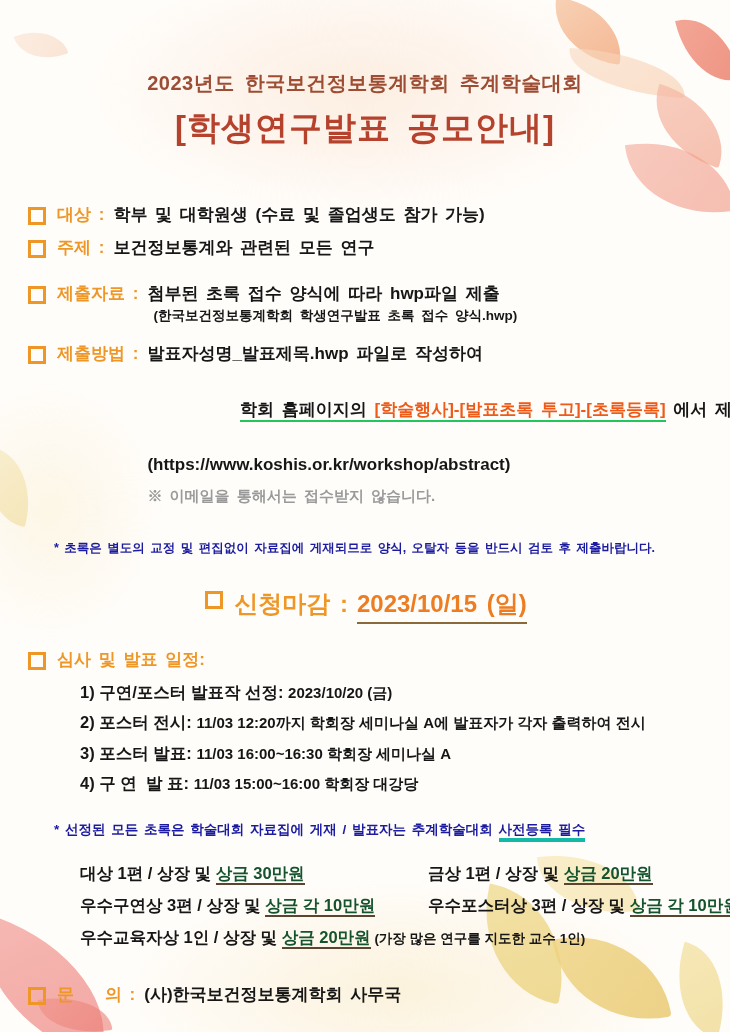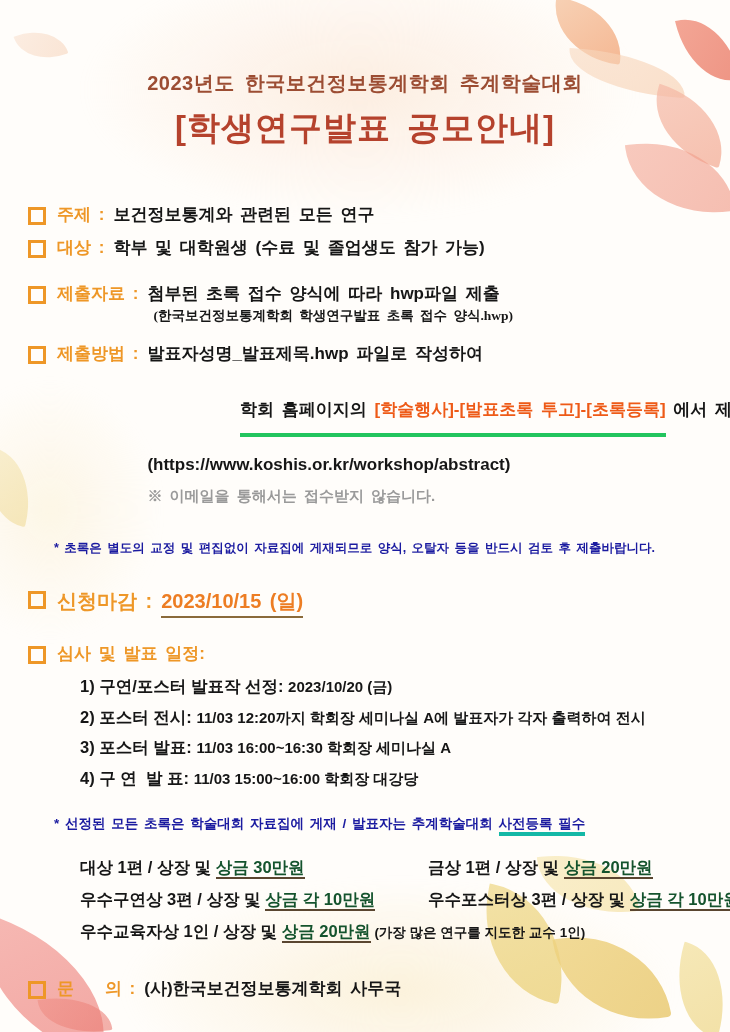--- a/index.html
+++ b/index.html
@@ -35,28 +35,28 @@
   .subtitle{font-size:20px;color:#9c4d33;letter-spacing:.5px;word-spacing:4px;}
   .title{font-size:33px;color:#b5422d;margin-top:9px;letter-spacing:1px;word-spacing:6px;}
 
   .items{margin-top:52px;}
   .row{display:flex;align-items:flex-start;font-size:17px;line-height:1.4;margin:0 0 9px 2px;word-spacing:3px;}
   .sq{flex:0 0 auto;width:12px;height:12px;border:3px solid #ee9727;margin:4px 11px 0 0;background:transparent;}
   .lbl{color:#ee9727;white-space:pre;margin-right:9px;flex:0 0 auto;}
   .val,.cblock{word-spacing:3px;}
   .gap-lg{margin-top:22px;}
   .gap-md{margin-top:16px;}
-  .subnote{font-size:13.5px;margin:2px 0 0 6px;font-family:Liberation Serif, serif;}
+  .subnote{font-size:13.5px;margin:2px 0 0 6px;}
   .mline{white-space:pre;margin:0 0 8px 0;}
-  .u-dark{border-bottom:4px solid #22c55e;padding-bottom:14px;}
+  .u-dark{border-bottom:2px solid #22c55e;padding-bottom:1px;}
   .red{color:#ee5a17;}
   .grayline{color:#9a9a9a;font-size:15px;white-space:pre;}
   .blue-note{color:#1b1ba0;font-size:12.5px;margin:26px 0 0 28px;word-spacing:2px;}
   .u-blue{border-bottom:4px solid #14b8a6;padding-bottom:1px;}
-  .deadline-row{margin-top:30px;font-size:20px;}
+  .deadline-row{margin-top:30px;font-size:24px;justify-content:center;}
   .date{color:#ed7d23;border-bottom:2px solid #8a6a3a;padding-bottom:1px;}
   .sched{margin-top:24px;}
   .slist{margin:6px 0 0 54px;}
   .sitem{margin-bottom:8px;line-height:1.35;}
   .shead{font-size:16.5px;white-space:pre;}
   .srest{font-size:15px;white-space:pre;}
   .sched-note{color:#1b1ba0;font-size:13.5px;margin:26px 0 0 28px;word-spacing:2px;}
   .awards-body{margin:10px 0 0 54px;font-size:16.5px;}
   .arow{display:flex;margin-bottom:10px;}
   .acol-l{flex:0 0 348px;white-space:pre;}
@@ -91,28 +91,28 @@
 
     <header>
       <div class="subtitle">2023년도 한국보건정보통계학회 추계학술대회</div>
       <div class="title">[학생연구발표 공모안내]</div>
     </header>
 
     <div class="items">
 
       <div class="row">
         <span class="sq"></span>
-        <span class="lbl">주제 :</span>
-        <span class="val">보건정보통계와 관련된 모든 연구</span>
+        <span class="lbl">대상 :</span>
+        <span class="val">학부 및 대학원생 (수료 및 졸업생도 참가 가능)</span>
       </div>
 
       <div class="row">
         <span class="sq"></span>
-        <span class="lbl">대상 :</span>
-        <span class="val">학부 및 대학원생 (수료 및 졸업생도 참가 가능)</span>
+        <span class="lbl">주제 :</span>
+        <span class="val">보건정보통계와 관련된 모든 연구</span>
       </div>
 
       <div class="row gap-lg">
         <span class="sq"></span>
         <span class="lbl">제출자료 :</span>
         <div class="cblock">
           <div class="val">첨부된 초록 접수 양식에 따라 hwp파일 제출</div>
           <div class="subnote">(한국보건정보통계학회 학생연구발표 초록 접수 양식.hwp)</div>
         </div>
       </div>

